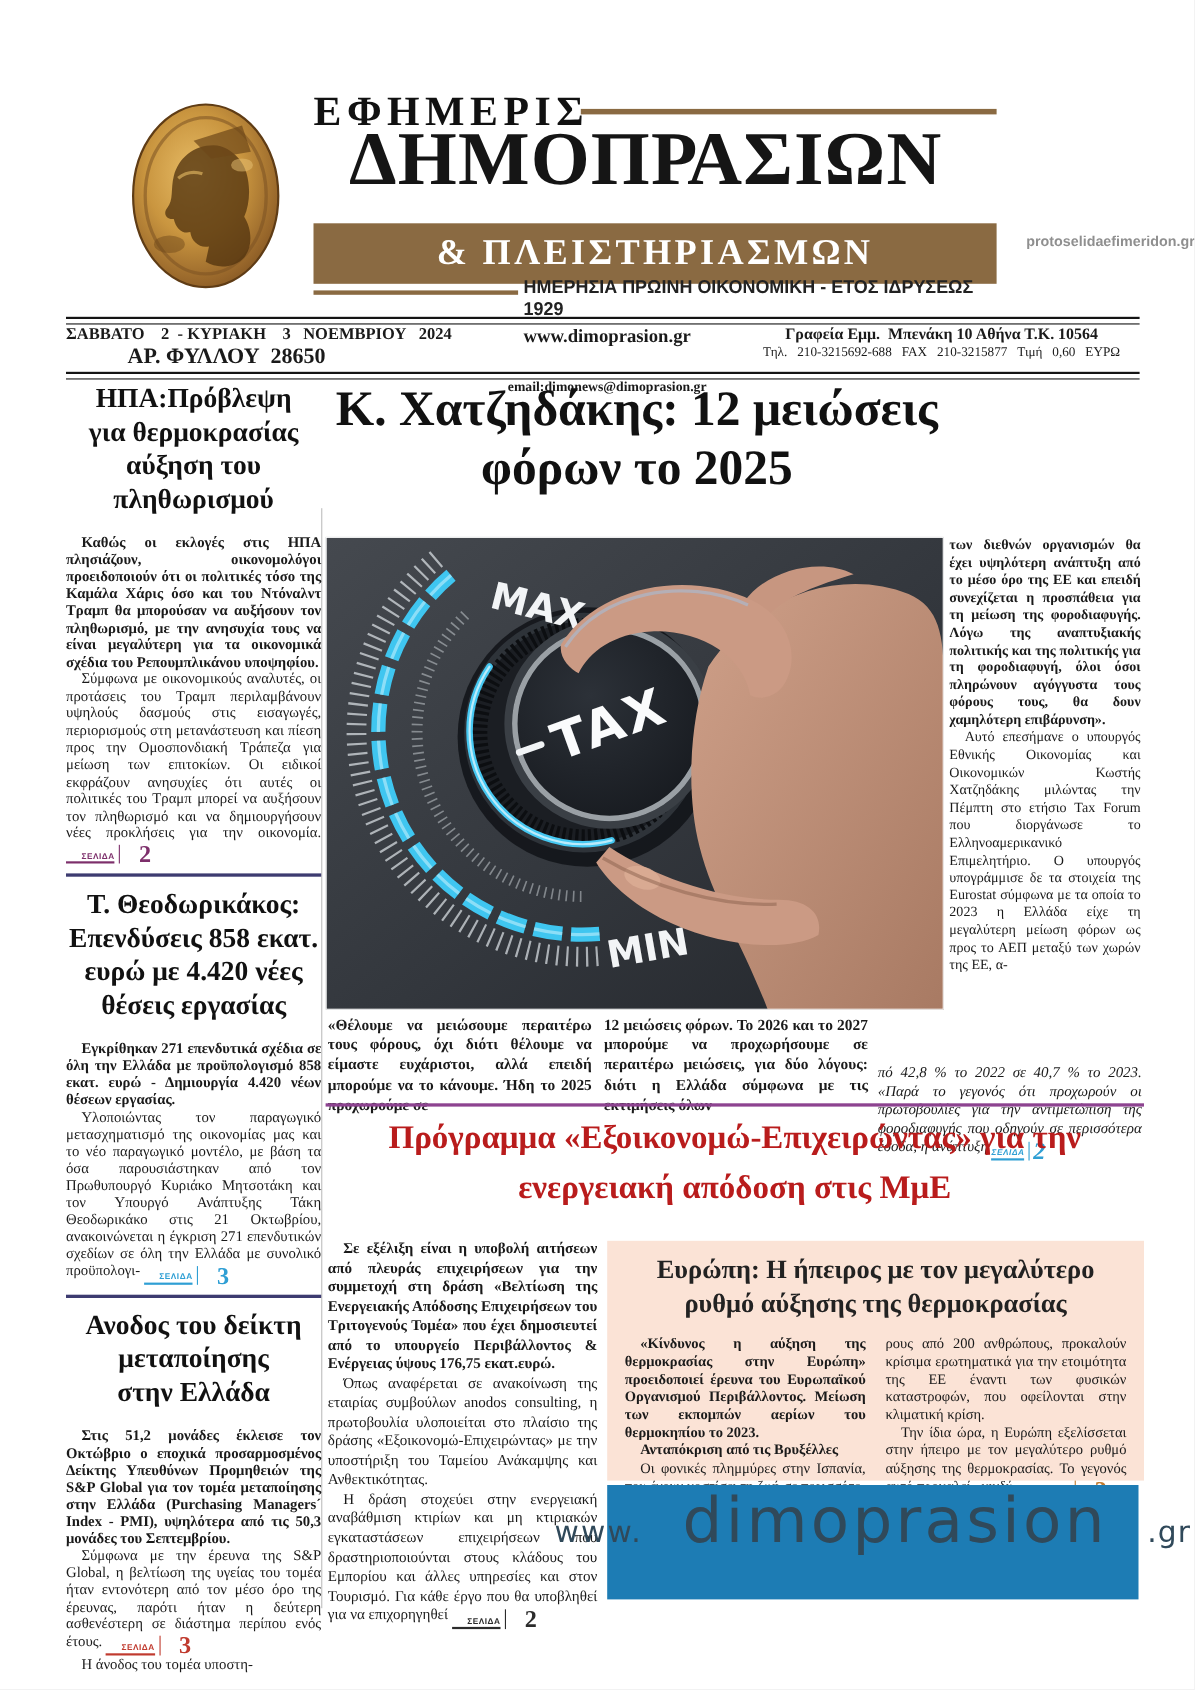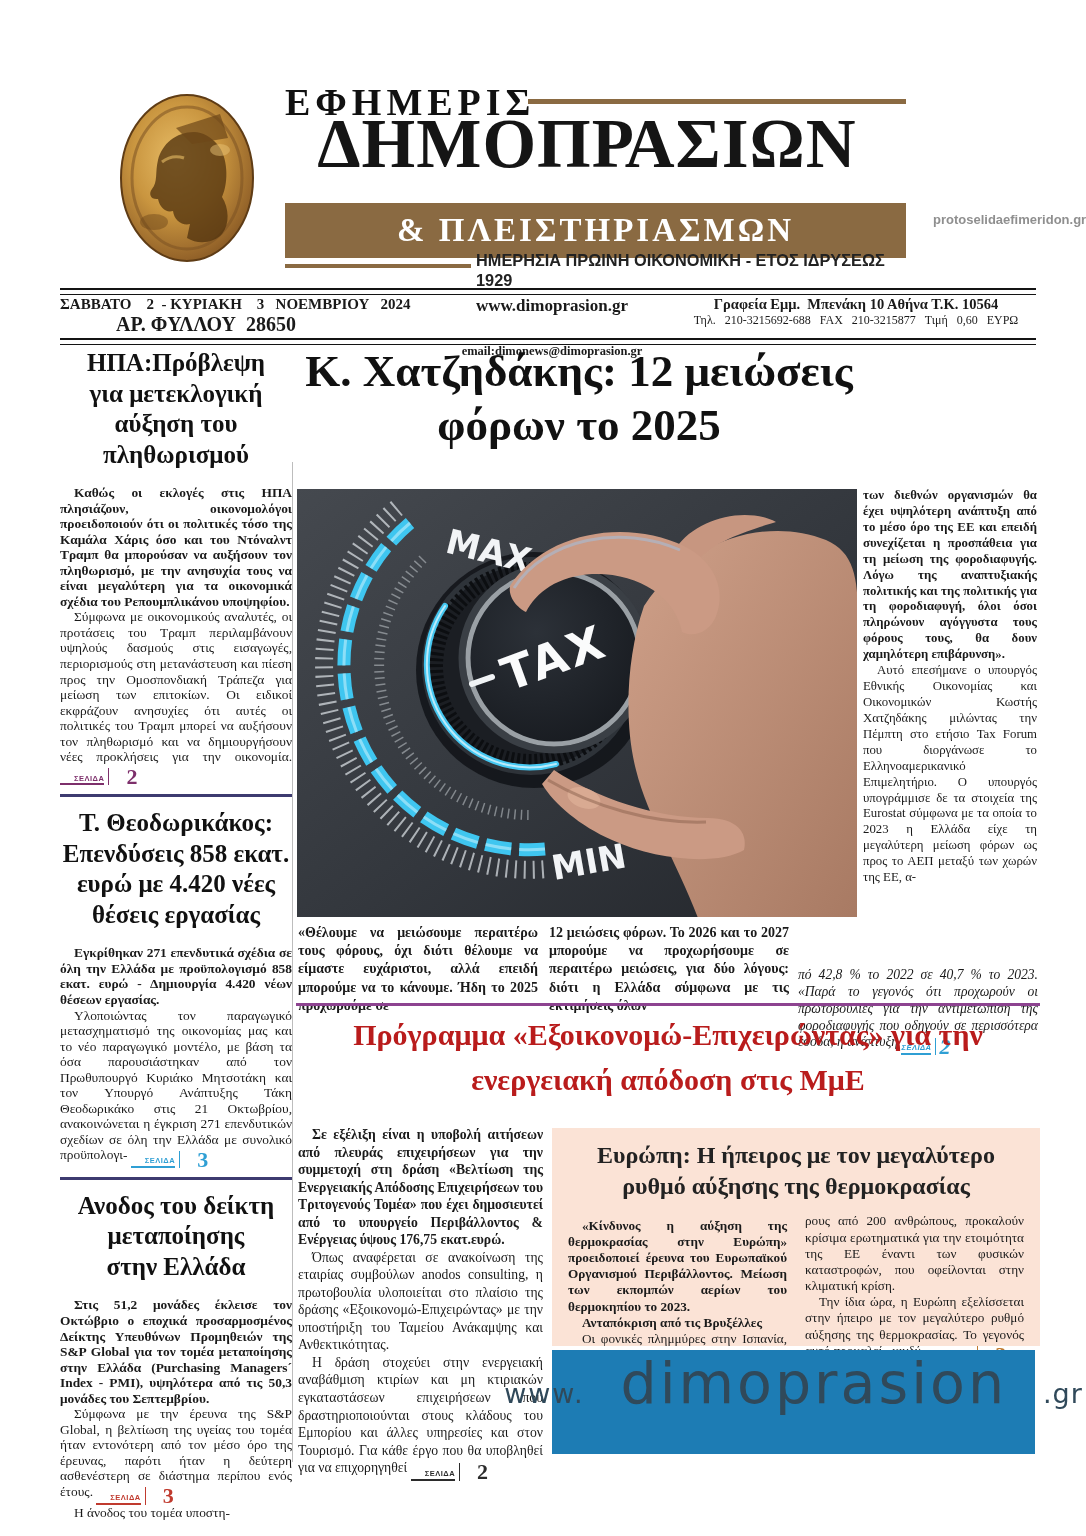--- a/index.html
+++ b/index.html
@@ -56,21 +56,21 @@
   .cont{left:798px;top:967px;width:240px;font-size:13.6px;line-height:1.24;text-align:justify;font-style:italic;}
 
   .center-rule{left:296px;top:1003px;width:744px;height:3px;background:#8d4390;}
 
   .program-col{left:298px;top:1126px;width:245px;font-size:13.7px;line-height:1.28;text-align:justify;}
   .program-col .bp{font-size:13.7px;line-height:1.28;}
 
   
   .europe-box{left:552px;top:1128px;width:488px;height:218px;background:#fbe3d6;box-sizing:border-box;padding:12px 16px 8px 16px;}
   .europe-head{text-align:center;font-size:24px;font-weight:bold;line-height:1.3;color:#222;}
-  .europe-cols{display:flex;gap:18px;margin-top:11px;align-items:flex-end;}
+  .europe-cols{display:flex;gap:18px;margin-top:11px;}
   .europe-col{width:50%;font-size:13.2px;line-height:1.225;text-align:justify;}
   .europe-col .bp{font-size:13.2px;line-height:1.225;}
 
   
   .blue-banner{left:552px;top:1350px;width:483px;height:104px;background:#1d7cb4;display:flex;
                align-items:baseline;justify-content:center;font-family:"DejaVu Sans",sans-serif;color:#30495a;gap:36px;}
   .bb-prefix{font-size:27px;letter-spacing:2px;}
   .bb-name{font-size:57px;letter-spacing:3px;}
   .bb-suffix{font-size:27px;letter-spacing:1px;}
 
@@ -141,21 +141,21 @@
     <div>φόρων το 2025</div>
   </div>
 
   <div class="abs v-divider"></div>
 
   <div class="abs left-col">
 
     <div>
       <div class="art-head">
         <div>ΗΠΑ:Πρόβλεψη</div>
-        <div>για  μετεκλογική</div>
+        <div>για  θερμοκρασίας</div>
         <div>αύξηση  του</div>
         <div>πληθωρισμού</div>
       </div>
       <div class="art-body">
         <p class="bp lead ind">Καθώς οι εκλογές στις ΗΠΑ πλησιάζουν, οικονομολόγοι προειδοποιούν ότι οι πολιτικές τόσο της Καμάλα Χάρις όσο και του Ντόναλντ Τραμπ θα μπορούσαν να αυξήσουν τον πληθωρισμό, με την ανησυχία τους να είναι μεγαλύτερη για τα οικονομικά σχέδια του Ρεπουμπλικάνου υποψηφίου.</p>
         <p class="bp ind"><span>Σύμφωνα με οικονομικούς αναλυτές, οι προτάσεις του Τραμπ περιλαμβάνουν υψηλούς δασμούς στις εισαγωγές, περιορισμούς στη μετανάστευση και πίεση προς την Ομοσπονδιακή Τράπεζα για μείωση των επιτοκίων. Οι ειδικοί εκφράζουν ανησυχίες ότι αυτές οι πολιτικές του Τραμπ μπορεί να αυξήσουν τον πληθωρισμό και να δημιουργήσουν νέες προκλήσεις για την οικονομία.</span>
           <span class="jump" style="--jc:#7d2f6b">
               <span class="jump-box">ΣΕΛΙΔΑ</span>
               <span class="jump-num">2</span>
             </span>

